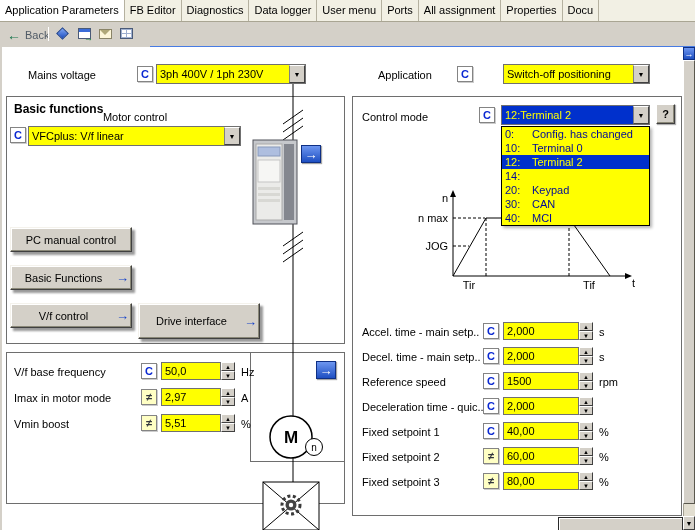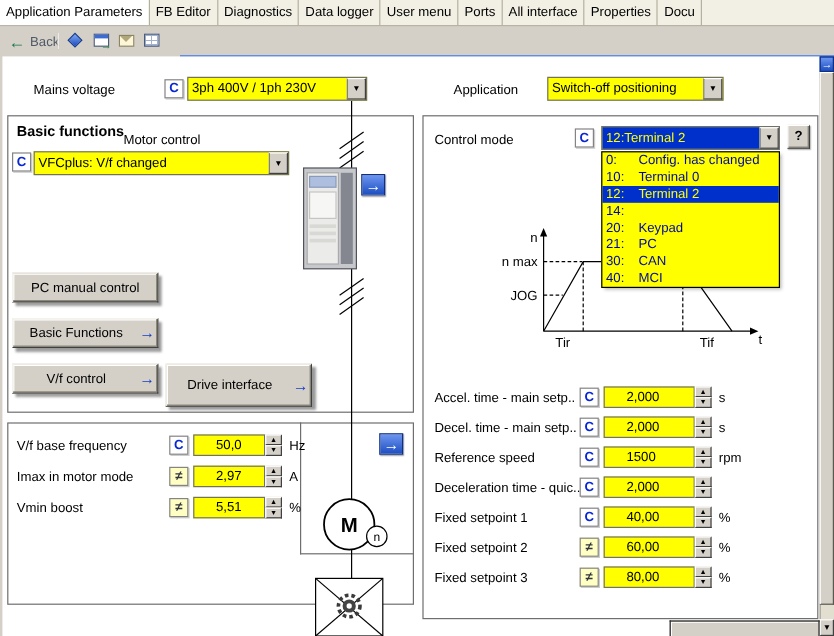--- a/index.html
+++ b/index.html
@@ -28,21 +28,21 @@
 .gbox{border:1px solid #6e6e6e;background:transparent}
 .gtitle{font-weight:bold;font-size:12px}
 .lbl{white-space:nowrap}
 .lbl.r{text-align:left}
 .cbtn{width:16px;height:16px;background:#fff;border:1px solid #848484;color:#0a28d2;font-weight:bold;font-size:11px;display:flex;align-items:center;justify-content:center;box-shadow:1px 1px 0 rgba(0,0,0,.2)}
 .neqbtn{width:16px;height:16px;background:#ffffc4;border:1px solid #848484;color:#30343c;font-weight:bold;font-size:11px;display:flex;align-items:center;justify-content:center;box-shadow:1px 1px 0 rgba(0,0,0,.2)}
 .combo{display:flex;border:1px solid #707070;background:#ffff00}
 .combo .cval{flex:1;display:flex;align-items:center;padding-left:3px;overflow:hidden;white-space:nowrap}
 .combo .cdd{width:16px;background:#d4d0c8;border:1px solid;border-color:#fff #404040 #404040 #808080;display:flex;align-items:center;justify-content:center;font-size:7px}
 .combo.sel .cval{background:#0030cc;color:#ffff00}
-.field{background:#ffff00;border:1px solid #707070;display:flex;align-items:center;padding-left:18px;white-space:nowrap}
+.field{background:#ffff00;border:1px solid #707070;display:flex;align-items:center;padding-left:3px;white-space:nowrap}
 .spin{display:flex;flex-direction:column;width:14px}
 .spin div{flex:1;background:#d4d0c8;border:1px solid;border-color:#fff #404040 #404040 #fff;display:flex;align-items:center;justify-content:center;font-size:6px;line-height:6px}
 .btn3d{background:#d4d0c8;border:1px solid;border-color:#f4f2ec #404040 #404040 #f4f2ec;box-shadow:inset -1px -1px 0 #8a8878,inset 1px 1px 0 #fff,3px 3px 2px rgba(0,0,0,.4);display:flex;align-items:center;justify-content:center;font-size:11px}
 .btn3d .blbl{flex:1;text-align:center}
 .btn3d .barr{width:15px;color:#1440c8;font-weight:bold;font-size:13px;line-height:13px}
 .bluebtn{background:linear-gradient(180deg,#6d96f0,#1e4fc2);border:1px solid #0e2f84;color:#fff;font-weight:bold;font-size:13px;display:flex;align-items:center;justify-content:center;box-shadow:1px 1px 1px rgba(0,0,0,.35)}
 .helpbtn{background:#d4d0c8;border:1px solid;border-color:#fff #404040 #404040 #fff;box-shadow:inset -1px -1px 0 #8a8878,1px 1px 1px rgba(0,0,0,.3);font-weight:bold;display:flex;align-items:center;justify-content:center}
 .droplist{background:#ffff00;border:1px solid #000;z-index:30;box-shadow:2px 2px 3px rgba(0,0,0,.3)}
 .opt{height:14px;line-height:14px;display:flex;color:#000a96}
 .opt .onum{width:30px;padding-left:3px;flex:0 0 auto}
@@ -59,21 +59,21 @@
 </head>
 <body>
 
 <div class="a tabbar">
   <span class="tab active">Application Parameters</span>
   <span class="tab">FB Editor</span>
   <span class="tab">Diagnostics</span>
   <span class="tab">Data logger</span>
   <span class="tab">User menu</span>
   <span class="tab">Ports</span>
-  <span class="tab">All interface</span>
+  <span class="tab">All assignment</span>
   <span class="tab">Properties</span>
   <span class="tab">Docu</span>
 </div>
 
 <div class="a toolbar">
   <div class="a backbtn">
     <span class="backarr">←</span>
     <span class="backlbl">Back</span>
   </div>
   <div class="a vsep" style="left:48px;top:5px;height:14px"></div>
@@ -98,31 +98,31 @@
 <div class="a content"></div>
 
 <div class="a lbl r" style="left:28px;top:69px;width:105px">Mains voltage</div>
 <div class="a cbtn" style="left:137px;top:66px">C</div>
 <div class="a combo" style="left:156px;top:64px;width:150px;height:20px">
   <span class="cval">3ph 400V / 1ph 230V</span>
   <span class="cdd">▼</span>
 </div>
 <div class="a lbl r" style="left:378px;top:69px;width:75px">Application</div>
 <div class="a cbtn" style="left:457px;top:66px">C</div>
-<div class="a combo" style="left:456px;top:64px;width:147px;height:20px">
+<div class="a combo" style="left:503px;top:64px;width:147px;height:20px">
   <span class="cval">Switch-off positioning</span>
   <span class="cdd">▼</span>
 </div>
 
 <div class="a gbox" style="left:6px;top:96px;width:339px;height:248px"></div>
 <div class="a gtitle" style="left:14px;top:102px">Basic functions</div>
 <div class="a lbl" style="left:60px;top:111px;width:150px;text-align:center">Motor control</div>
 <div class="a cbtn" style="left:10px;top:127px">C</div>
 <div class="a combo" style="left:28px;top:126px;width:213px;height:20px">
-  <span class="cval">VFCplus: V/f changed</span>
+  <span class="cval">VFCplus: V/f linear</span>
   <span class="cdd">▼</span>
 </div>
 <div class="a btn3d" style="left:10px;top:227px;width:122px;height:25px">
   <span class="blbl">PC manual control</span>
 </div>
 <div class="a btn3d" style="left:10px;top:265px;width:122px;height:25px">
   <span class="blbl">Basic Functions</span>
   <span class="barr">→</span>
 </div>
 <div class="a btn3d" style="left:10px;top:303px;width:122px;height:25px">
@@ -254,24 +254,20 @@
       <span class="olbl">Terminal 2</span>
     </div>
   <div class="opt">
       <span class="onum">14:</span>
     </div>
   <div class="opt">
       <span class="onum">20:</span>
       <span class="olbl">Keypad</span>
     </div>
   <div class="opt">
-      <span class="onum">21:</span>
-      <span class="olbl">PC</span>
-    </div>
-  <div class="opt">
       <span class="onum">30:</span>
       <span class="olbl">CAN</span>
     </div>
   <div class="opt">
       <span class="onum">40:</span>
       <span class="olbl">MCI</span>
     </div>
 </div>
 
 <div class="a lbl" style="left:362px;top:326px;width:120px">Accel. time - main setp..</div>

